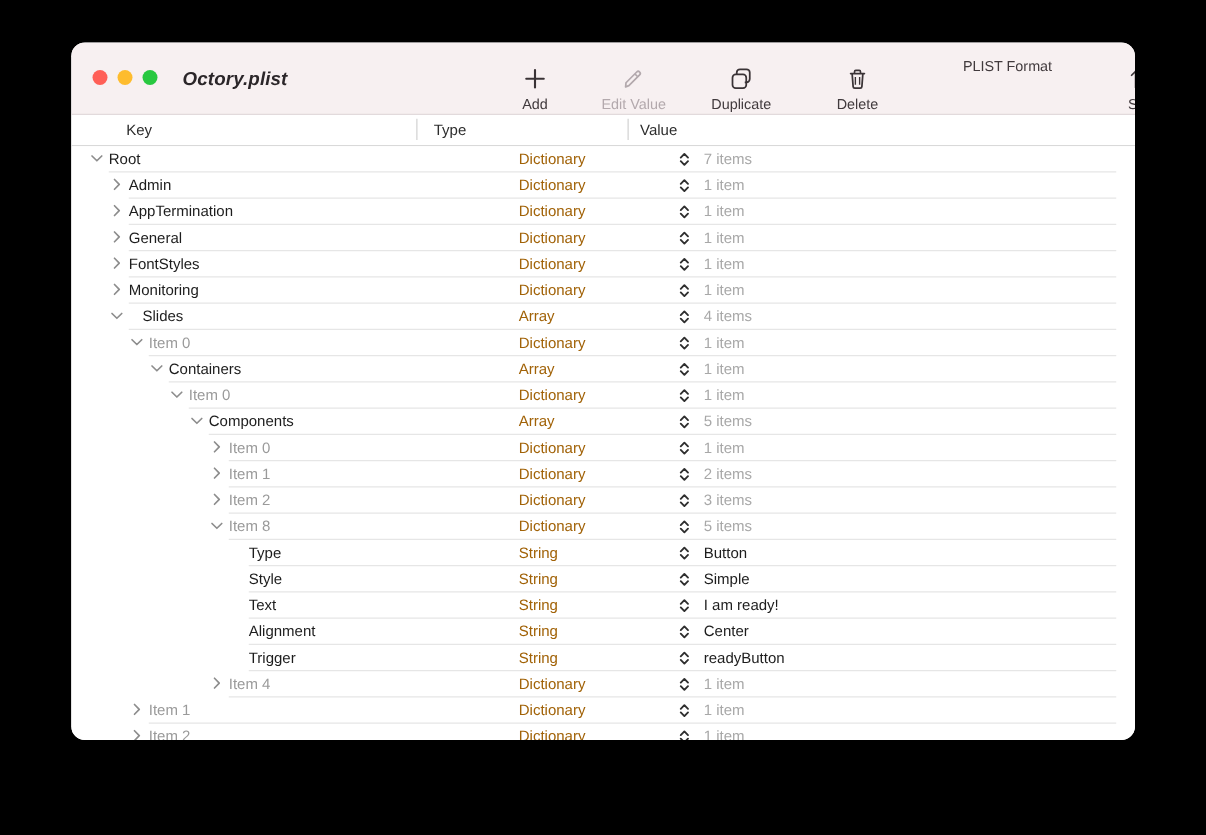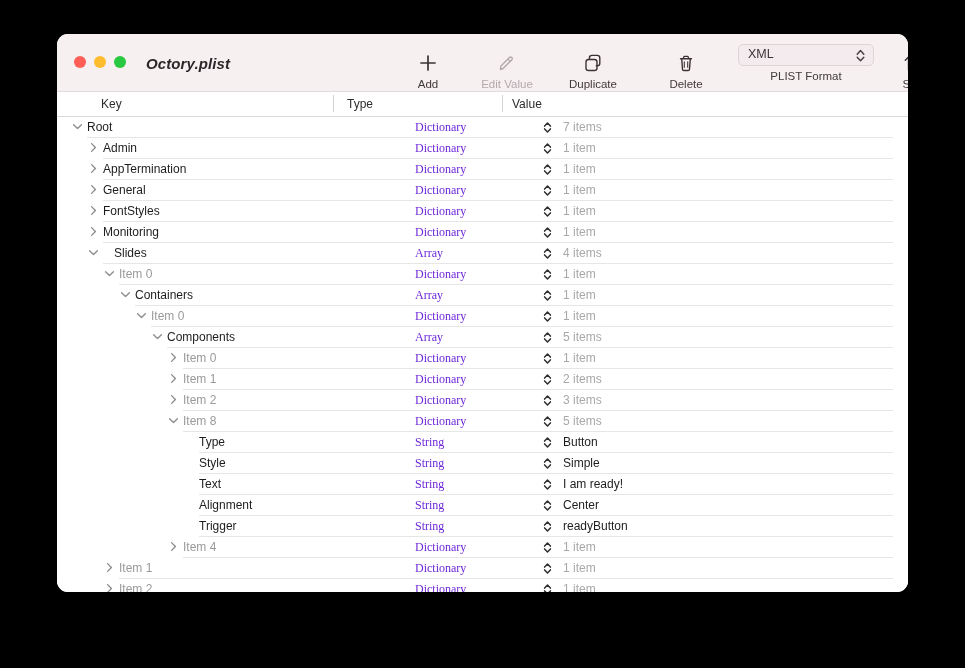--- a/index.html
+++ b/index.html
@@ -185,22 +185,21 @@
     font-size: 11px;
     color: #8a8a8a;
     cursor: default;
     user-select: none;
   }
   .cell-type {
     position: absolute;
     left: 358px;
     top: 3px;
     font-size: 12px;
-    color: #6d28d9;
-    font-family: Liberation Serif, serif;
+    color: #a16207;
   }
   .cell-stepper {
     position: absolute;
     left: 486px;
     top: 4px;
     cursor: default;
   }
   .cell-value {
     position: absolute;
     left: 506px;
@@ -266,29 +265,20 @@
             <path d="M30.5 7.8 H41.5" stroke="#3a3336" stroke-width="1.4" fill="none" stroke-linecap="round"></path>
             <path d="M33.6 7.8 V6.3 a1 1 0 0 1 1 -1 h2.8 a1 1 0 0 1 1 1 V7.8" stroke="#3a3336" stroke-width="1.3" fill="none"></path>
             <path d="M31.7 7.8 L32.5 18.3 a1.3 1.3 0 0 0 1.3 1.2 h4.4 a1.3 1.3 0 0 0 1.3 -1.2 L40.3 7.8" stroke="#3a3336" stroke-width="1.4" fill="none" stroke-linejoin="round"></path>
             <path d="M34.3 10.5 V16.8 M37.7 10.5 V16.8" stroke="#3a3336" stroke-width="1.1" fill="none"></path>
           </svg>
         </span>
         <span class="lab">Delete</span>
       </div>
 
       <div class="tb-format">
-        <span class="popup">
-          <span class="pv">XML</span>
-          <span class="chev">
-            <svg width="11" height="15" viewBox="0 0 11 15">
-              <path d="M2.2 6.2 L5.5 2.6 L8.8 6.2" stroke="#4a4245" stroke-width="1.5" fill="none" stroke-linecap="round" stroke-linejoin="round"></path>
-              <path d="M2.2 9.2 L5.5 12.8 L8.8 9.2" stroke="#4a4245" stroke-width="1.5" fill="none" stroke-linecap="round" stroke-linejoin="round"></path>
-            </svg>
-          </span>
-        </span>
         <span class="lab">PLIST Format</span>
       </div>
 
       <div class="tb-item" style="width:46px">
         <span class="glyph">
           <svg width="46" height="24" viewBox="0 0 46 24">
             <path d="M18.5 19 V6 M15.3 9.2 L18.5 6 L21.7 9.2" stroke="#3a3336" stroke-width="1.4" fill="none" stroke-linecap="round" stroke-linejoin="round"></path>
             <path d="M27.5 6 V19 M24.3 15.8 L27.5 19 L30.7 15.8" stroke="#3a3336" stroke-width="1.4" fill="none" stroke-linecap="round" stroke-linejoin="round"></path>
           </svg>
         </span>

